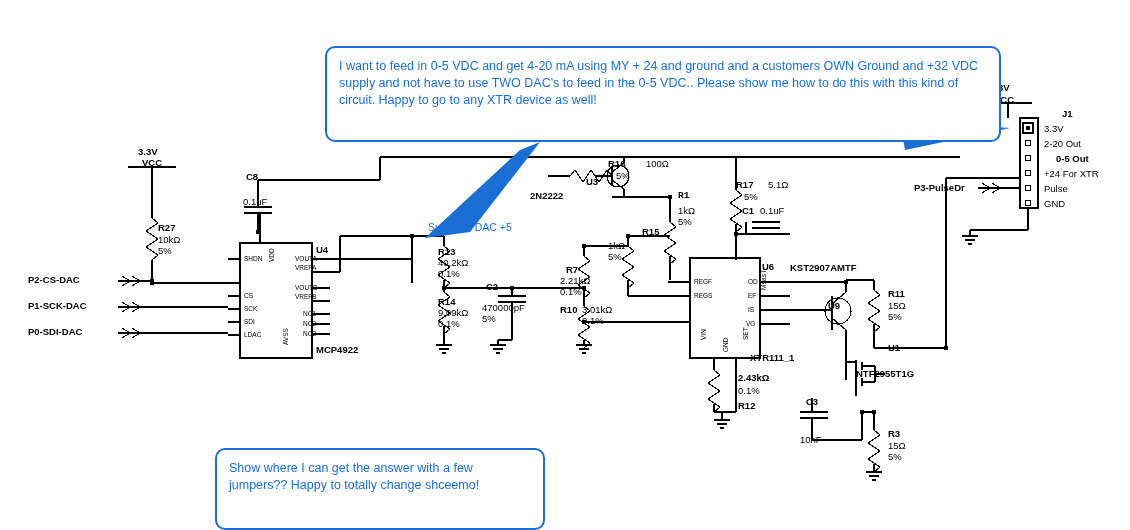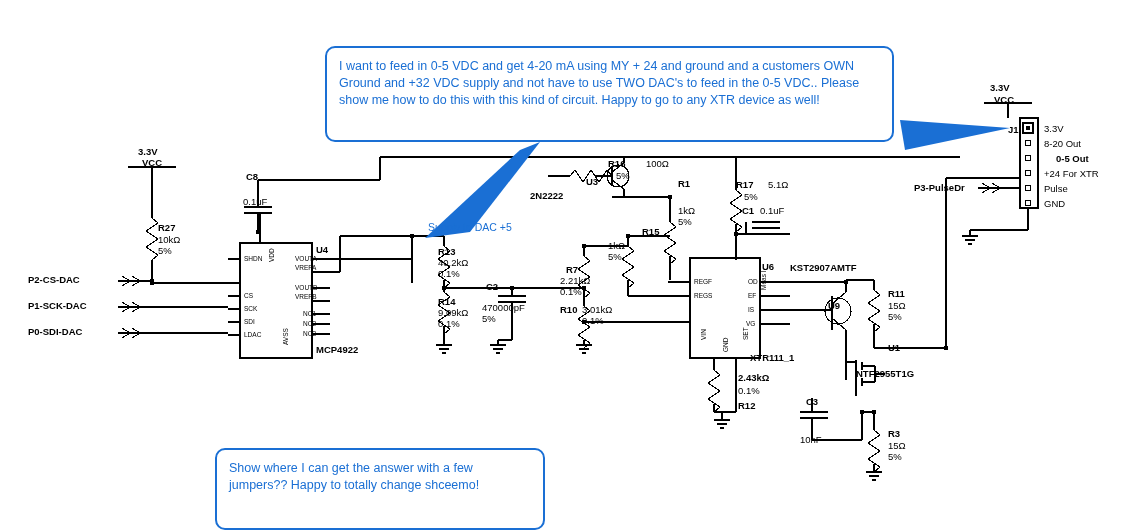--- a/index.html
+++ b/index.html
@@ -32,21 +32,21 @@
     border:2px solid #1a6fd4;
     border-radius:10px;
     background:#ffffff;
     color:#1a6fd4;
     font-size:12.5px;
     line-height:17px;
     font-family:"Liberation Sans", sans-serif;
     box-sizing:border-box;
     padding:10px 12px;
   }
-  #bubble-main{left:325px;top:46px;width:569px;height:96px;}
+  #bubble-main{left:325px;top:46px;width:676px;height:96px;}
   #bubble-bottom{left:215px;top:448px;width:330px;height:82px;}
 </style>
 </head>
 <body>
 
 <svg id="canvas" viewBox="0 0 1130 530">
   <g stroke="#000000" stroke-width="1.1" fill="none" shape-rendering="crispEdges">
 
     <line x1="128" y1="167" x2="176" y2="167"></line>
     <line x1="152" y1="167" x2="152" y2="218"></line>
@@ -344,21 +344,21 @@
 <div class="lbl blk" style="left:560px;top:286px;">0.1%</div>
 
 <div class="lbl b blk" style="left:560px;top:304px;">R10</div>
 <div class="lbl blk" style="left:582px;top:304px;">3.01kΩ</div>
 <div class="lbl blk" style="left:582px;top:315px;">0.1%</div>
 
 <div class="lbl b blk" style="left:608px;top:226px;margin-left:34px;">R15</div>
 <div class="lbl blk" style="left:608px;top:240px;">1kΩ</div>
 <div class="lbl blk" style="left:608px;top:251px;">5%</div>
 
-<div class="lbl b blk" style="left:678px;top:178px;">R1</div>
+<div class="lbl b blk" style="left:678px;top:190px;font-family:Liberation Mono, monospace;">R1</div>
 <div class="lbl blk" style="left:678px;top:205px;">1kΩ</div>
 <div class="lbl blk" style="left:678px;top:216px;">5%</div>
 
 <div class="lbl b blk" style="left:608px;top:158px;">R16</div>
 <div class="lbl blk" style="left:646px;top:158px;">100Ω</div>
 <div class="lbl blk" style="left:616px;top:170px;">5%</div>
 
 <div class="lbl b blk" style="left:586px;top:176px;">U3</div>
 <div class="lbl b blk" style="left:530px;top:190px;">2N2222</div>
 
@@ -401,23 +401,23 @@
 <div class="lbl blk" style="left:800px;top:434px;">10nF</div>
 
 <div class="lbl b blk" style="left:888px;top:428px;">R3</div>
 <div class="lbl blk" style="left:888px;top:440px;">15Ω</div>
 <div class="lbl blk" style="left:888px;top:451px;">5%</div>
 
 <div class="lbl b blk" style="left:914px;top:182px;">P3-PulseDr</div>
 
 <div class="lbl b blk" style="left:990px;top:82px;">3.3V</div>
 <div class="lbl b blk" style="left:994px;top:94px;">VCC</div>
-<div class="lbl b blk" style="left:1008px;top:108px;margin-top:16px;">J1</div>
+<div class="lbl b blk" style="left:1062px;top:108px;">J1</div>
 
 <div class="lbl blk" style="left:1044px;top:123px;">3.3V</div>
-<div class="lbl blk" style="left:1044px;top:138px;">8-20 Out</div>
+<div class="lbl blk" style="left:1044px;top:138px;">2-20 Out</div>
 <div class="lbl blk" style="left:1056px;top:153px;font-weight:bold;">0-5 Out</div>
 <div class="lbl blk" style="left:1044px;top:168px;">+24 For XTR</div>
 <div class="lbl blk" style="left:1044px;top:183px;">Pulse</div>
 <div class="lbl blk" style="left:1044px;top:198px;">GND</div>
 
 <div class="bubble" id="bubble-main">I want to feed in 0-5 VDC and get 4-20 mA using MY + 24 and ground and a customers OWN Ground and +32 VDC supply and not have to use TWO DAC's to feed in the 0-5 VDC.. Please show me how to do this with this kind of circuit. Happy to go to any XTR device as well!</div>
 <div class="bubble" id="bubble-bottom">Show where I can get the answer with a few jumpers?? Happy to totally change shceemo!</div>
 
 </body></html>

